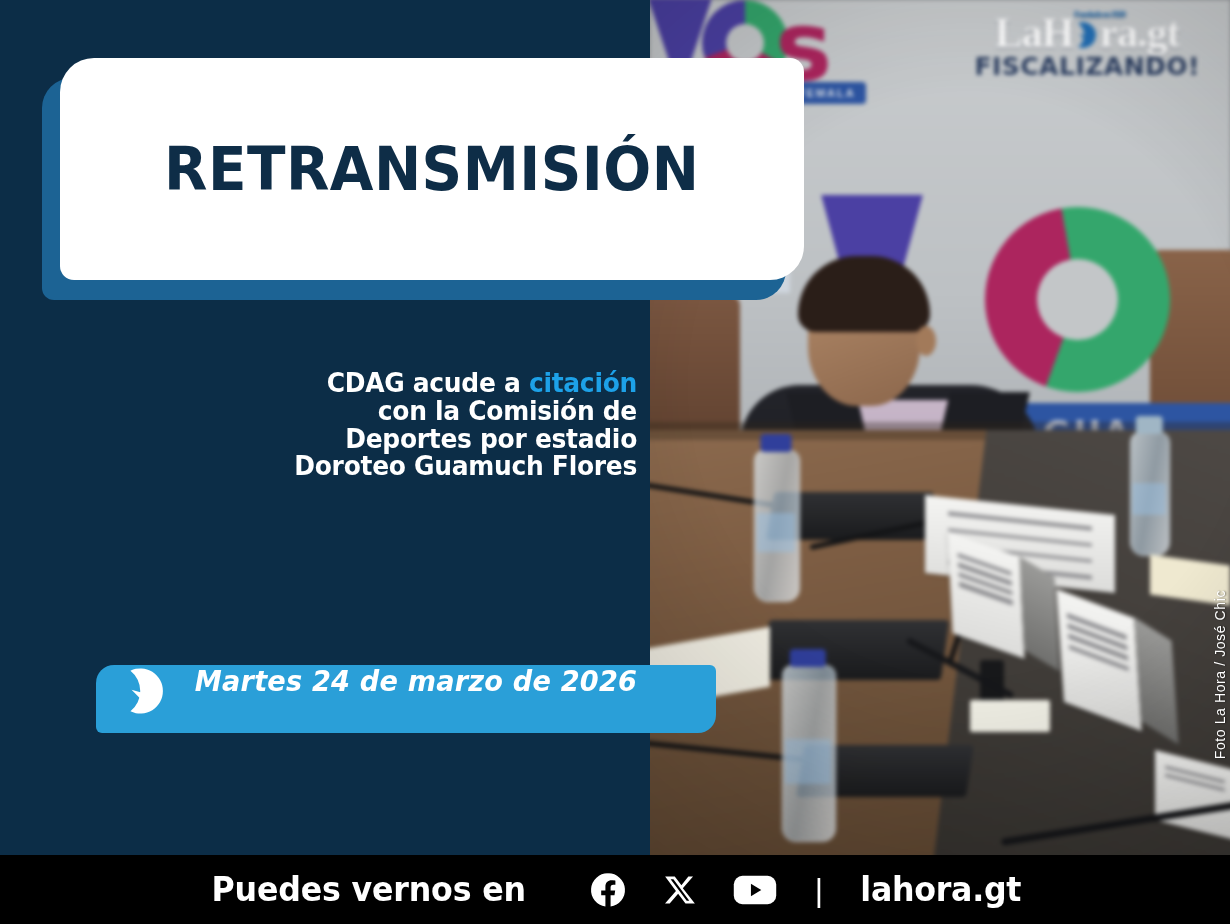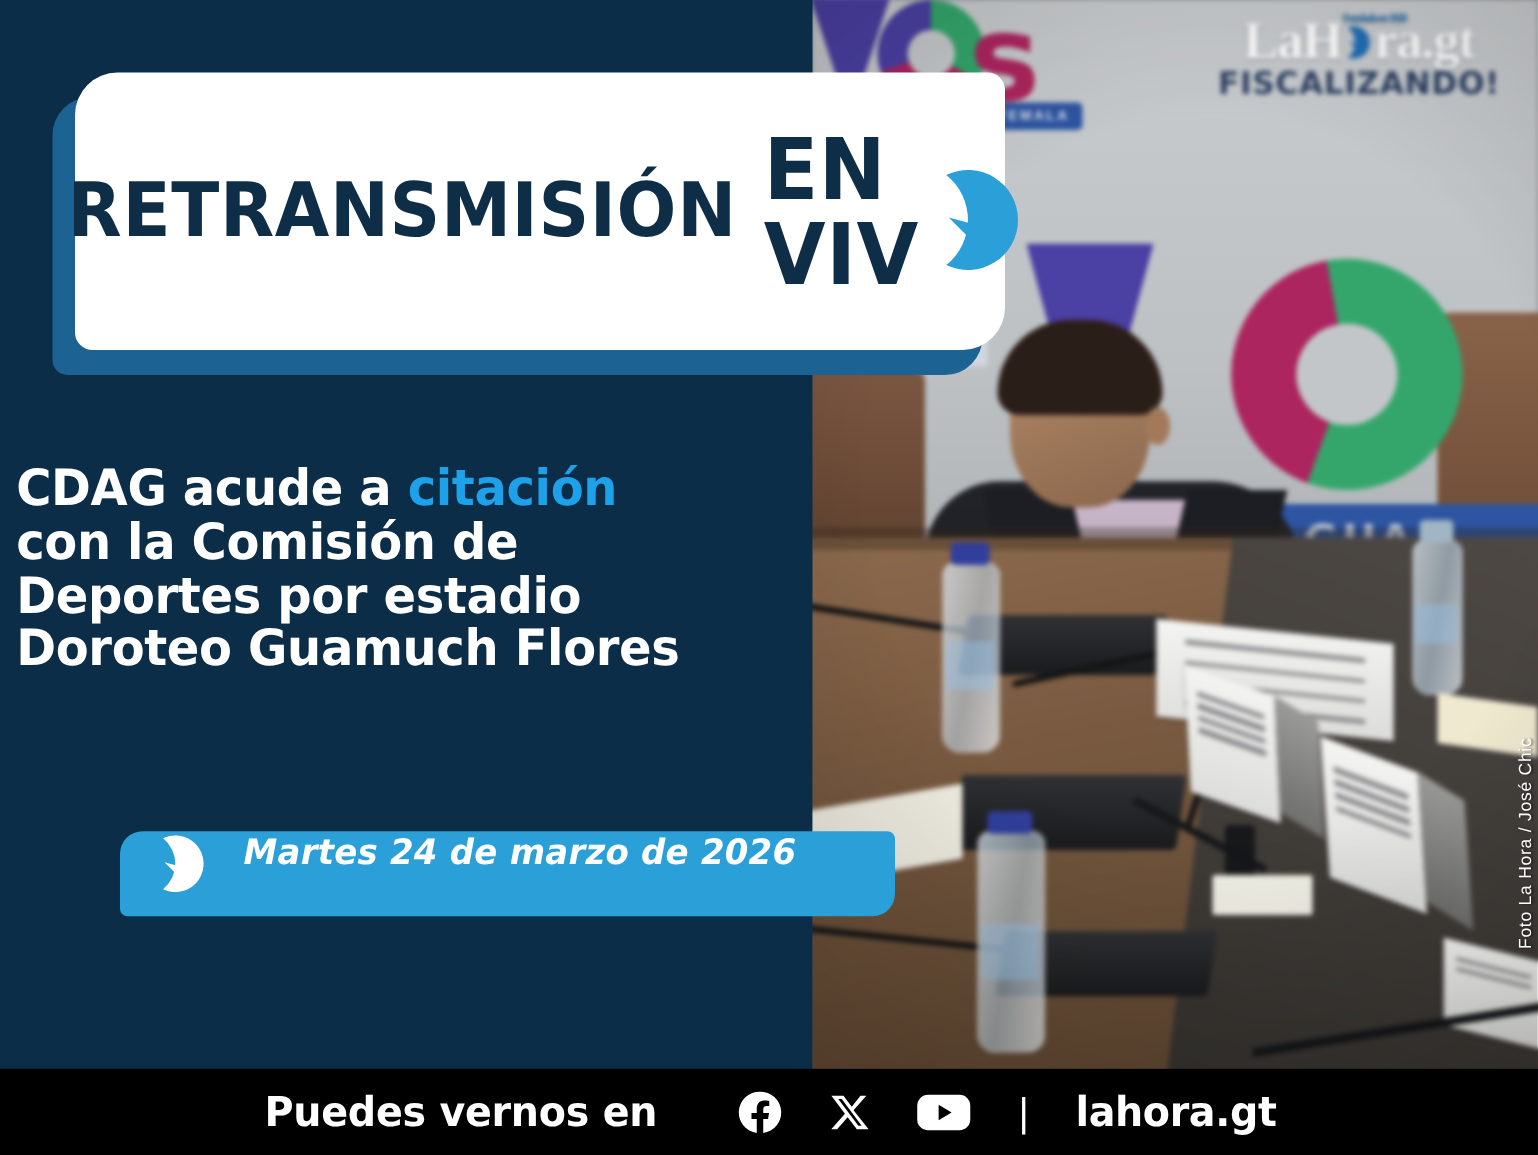--- a/index.html
+++ b/index.html
@@ -207,23 +207,23 @@
   #card-line2{
     font-family:"DejaVu Sans",sans-serif;
     font-size:68px;font-weight:800;letter-spacing:.5px;color:#0e2d47;
     line-height:1;margin:0;transform:scaleX(.94);
   }
   #card-swoosh{margin-left:-4px;margin-top:14px;}
 
   
   #headline{
     position:absolute;left:0px;top:370px;width:650px;z-index:6;
-    text-align:left;color:#ffffff;
+    text-align:right;color:#ffffff;
     font-family:"DejaVu Sans",sans-serif;
-    font-weight:700;font-size:40px;line-height:1.07;
+    font-weight:700;font-size:26px;line-height:1.07;
     letter-spacing:-.3px;
   }
   #headline .accent{color:#1da1e8;}
   #headline div{transform:scaleX(.96);}
 
   
   #date-badge{
     position:absolute;left:96px;top:665px;width:620px;height:68px;
     background:#2a9fd8;border-radius:18px 6px 18px 6px;z-index:6;
     display:flex;
@@ -383,29 +383,20 @@
     <div class="photo-vignette"></div>
 
     <div id="photo-credit">Foto La Hora / José Chic</div>
   </div>
 
   <div id="left-panel"></div>
 
   <div id="card-shadow"></div>
   <div id="card">
     <div id="card-line1">RETRANSMISIÓN</div>
-    <div id="card-line2-wrap">
-      <div id="card-line2">EN VIV</div>
-      <span id="card-swoosh">
-        <svg width="92" height="92" viewBox="0 0 92 92">
-          <path d="M22 10 A40 40 0 1 1 22 82 A46 46 0 0 0 22 10 Z" fill="#2a9fd8"></path>
-          <path d="M24 44 l17 17 l26 -26 l-26 13.5 z" fill="#2a9fd8"></path>
-        </svg>
-      </span>
-    </div>
   </div>
 
   <div id="headline">
     <div><span>CDAG acude a </span><span class="accent">citación</span></div>
     <div>con la Comisión de</div>
     <div>Deportes por estadio</div>
     <div>Doroteo Guamuch Flores</div>
   </div>
 
   <div id="date-badge">

